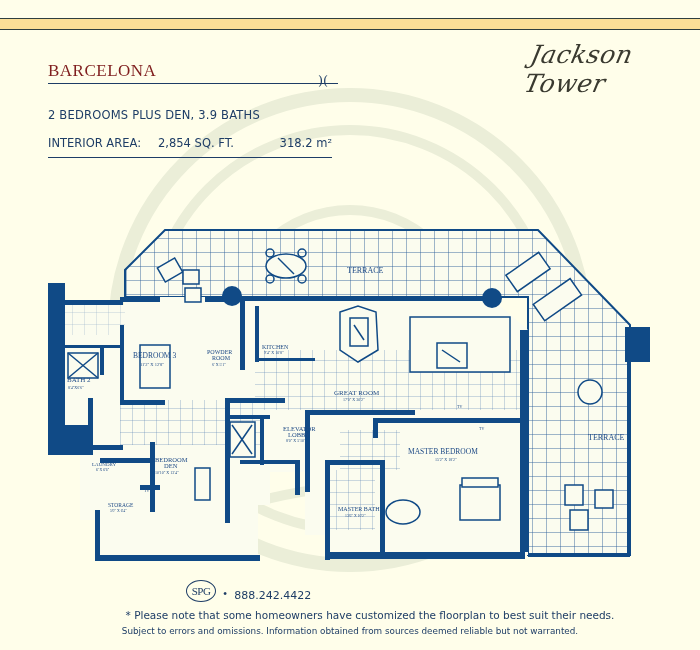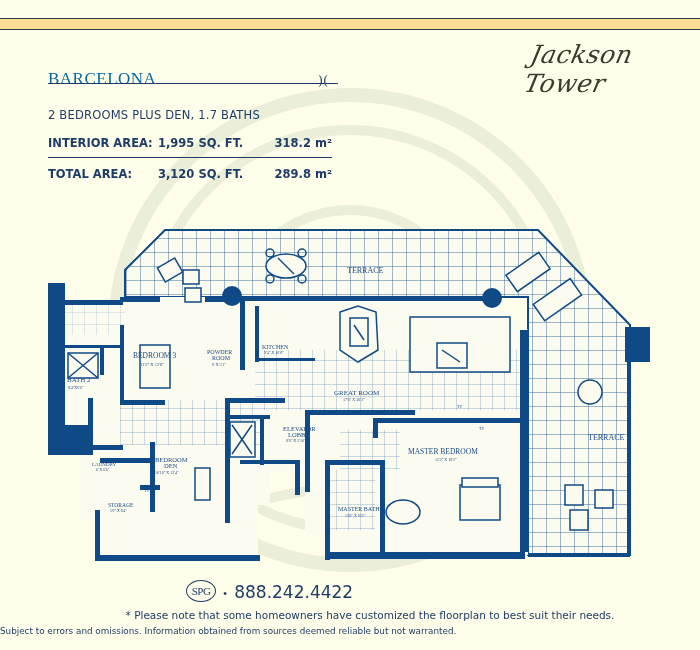--- a/index.html
+++ b/index.html
@@ -1,73 +1,68 @@
 <!DOCTYPE html>
 <html><head>
 <meta charset="utf-8">
 <style>
   html, body { margin:0; padding:0; }
   body { width:700px; height:650px; background:#fffeea; position:relative; overflow:hidden; font-family:"DejaVu Sans", sans-serif; color:#1c3c66; }
   .topband { position:absolute; left:0; top:18px; width:700px; height:10px; border-top:1px solid #2f3f3f; border-bottom:1px solid #2f3f3f; background:#fbdf97; }
   .watermark { position:absolute; left:0; top:0; width:700px; height:650px; pointer-events:none; }
   .brand { position:absolute; left:528px; top:40px; font-family:"DejaVu Serif", serif; font-style:italic; font-size:25px; color:#3a3a30; letter-spacing:0.5px; transform:skewX(-12deg); }
-  .model-title { position:absolute; left:48px; top:69px; font-family:"Liberation Serif", serif; font-size:17px; color:#0369a1; letter-spacing:0.5px; }
+  .model-title { position:absolute; left:48px; top:61px; font-family:"Liberation Serif", serif; font-size:17px; color:#7f1d1d; letter-spacing:0.5px; }
   .title-rule { position:absolute; left:48px; top:83px; width:290px; height:1px; background:#1e3d66; }
   .title-orn { position:absolute; left:318px; top:73px; font-family:"DejaVu Serif", serif; font-size:13px; color:#1e3d66; }
   .subtitle { position:absolute; left:48px; top:108px; font-size:11.5px; color:#1e3d66; letter-spacing:0.2px; }
   .area-table { position:absolute; left:48px; top:137px; width:284px; font-size:11.5px; color:#1e3d66; }
-  .row { position:relative; height:13px; line-height:13px;font-weight:bold; }
+  .row { position:relative; height:13px; line-height:13px; }
   .row span { position:absolute; top:0; }
   .c1 { left:0; }
   .c2 { left:110px; }
   .c3 { right:0; }
   .sep { height:1px; background:#1e3d66; margin:7px 0 9px 0; }
   .row.total { height:15px; line-height:15px; }
   .plan { position:absolute; left:0; top:0; width:700px; height:650px; }
   .footer-logo { position:absolute; left:186px; top:580px; display:flex; align-items:flex-end; font-family:"Liberation Serif", serif; color:#1e3d66; }
   .spg { width:30px; height:22px; border:1.5px solid #1e3d66; border-radius:50%; font-size:11px; display:flex; align-items:center; justify-content:center; letter-spacing:-0.5px; box-sizing:border-box; }
   .company { font-size:15px; margin-left:2px; font-variant:small-caps; letter-spacing:0.3px; }
   .dot { margin:0 7px; font-size:12px; }
-  .phone { font-family:"DejaVu Sans", sans-serif; font-size:17px; color:#1e3d66; }
+  .phone { font-family:"DejaVu Sans", sans-serif; font-size:11px; color:#1e3d66; }
   .note1 { position:absolute; left:0; width:700px; top:609px; text-align:center; font-size:10.5px; color:#1e3d66;margin-left:20px; }
-  .note2 { position:absolute; left:0; width:700px; top:626px; text-align:left; font-size:8.8px; color:#1e3d66; }
+  .note2 { position:absolute; left:0; width:700px; top:626px; text-align:center; font-size:8.8px; color:#1e3d66; }
   .rlabel { font-family:"Liberation Serif", serif; fill:#1e4a86; }
 </style>
 </head>
 <body>
 
 <div class="topband"></div>
 
 <svg class="watermark" viewBox="0 0 700 650">
   <circle cx="350" cy="330" r="235" fill="none" stroke="#ebeed8" stroke-width="14"></circle>
   <circle cx="350" cy="330" r="200" fill="none" stroke="#ebeed8" stroke-width="10"></circle>
   <circle cx="350" cy="330" r="120" fill="none" stroke="#ebeed8" stroke-width="10"></circle>
   <path d="M170 470 Q360 400 560 470" fill="none" stroke="#ebeed8" stroke-width="12"></path>
   <path d="M200 520 Q380 450 580 520" fill="none" stroke="#ebeed8" stroke-width="10"></path>
 </svg>
 
 <div class="brand">Jackson Tower</div>
 
 <div class="model-title">BARCELONA</div>
 <div class="title-rule"></div>
 <div class="title-orn">)(</div>
-<div class="subtitle">2 BEDROOMS PLUS DEN, 1.7 BATHS</div>
+<div class="subtitle">2 BEDROOMS PLUS DEN, 3.9 BATHS</div>
 
 <div class="area-table">
   <div class="row">
     <span class="c1">INTERIOR AREA:</span>
-    <span class="c2">1,995 SQ. FT.</span>
+    <span class="c2">2,854 SQ. FT.</span>
     <span class="c3">318.2 m²</span>
   </div>
   <div class="sep"></div>
-  <div class="row total">
-    <span class="c1">TOTAL AREA:</span>
-    <span class="c2">3,120 SQ. FT.</span>
-    <span class="c3">289.8 m²</span>
-  </div>
 </div>
 
 <svg class="plan" viewBox="0 0 700 650">
   <defs>
     <pattern id="tile" width="14" height="14" patternUnits="userSpaceOnUse">
       <rect width="14" height="14" fill="#fbfcef"></rect>
       <path d="M0 0 H14 M0 0 V14" stroke="#2d5f9a" stroke-width="0.9"></path>
     </pattern>
     <pattern id="tile2" width="12" height="12" patternUnits="userSpaceOnUse">
       <rect width="12" height="12" fill="#fbfcef"></rect>

